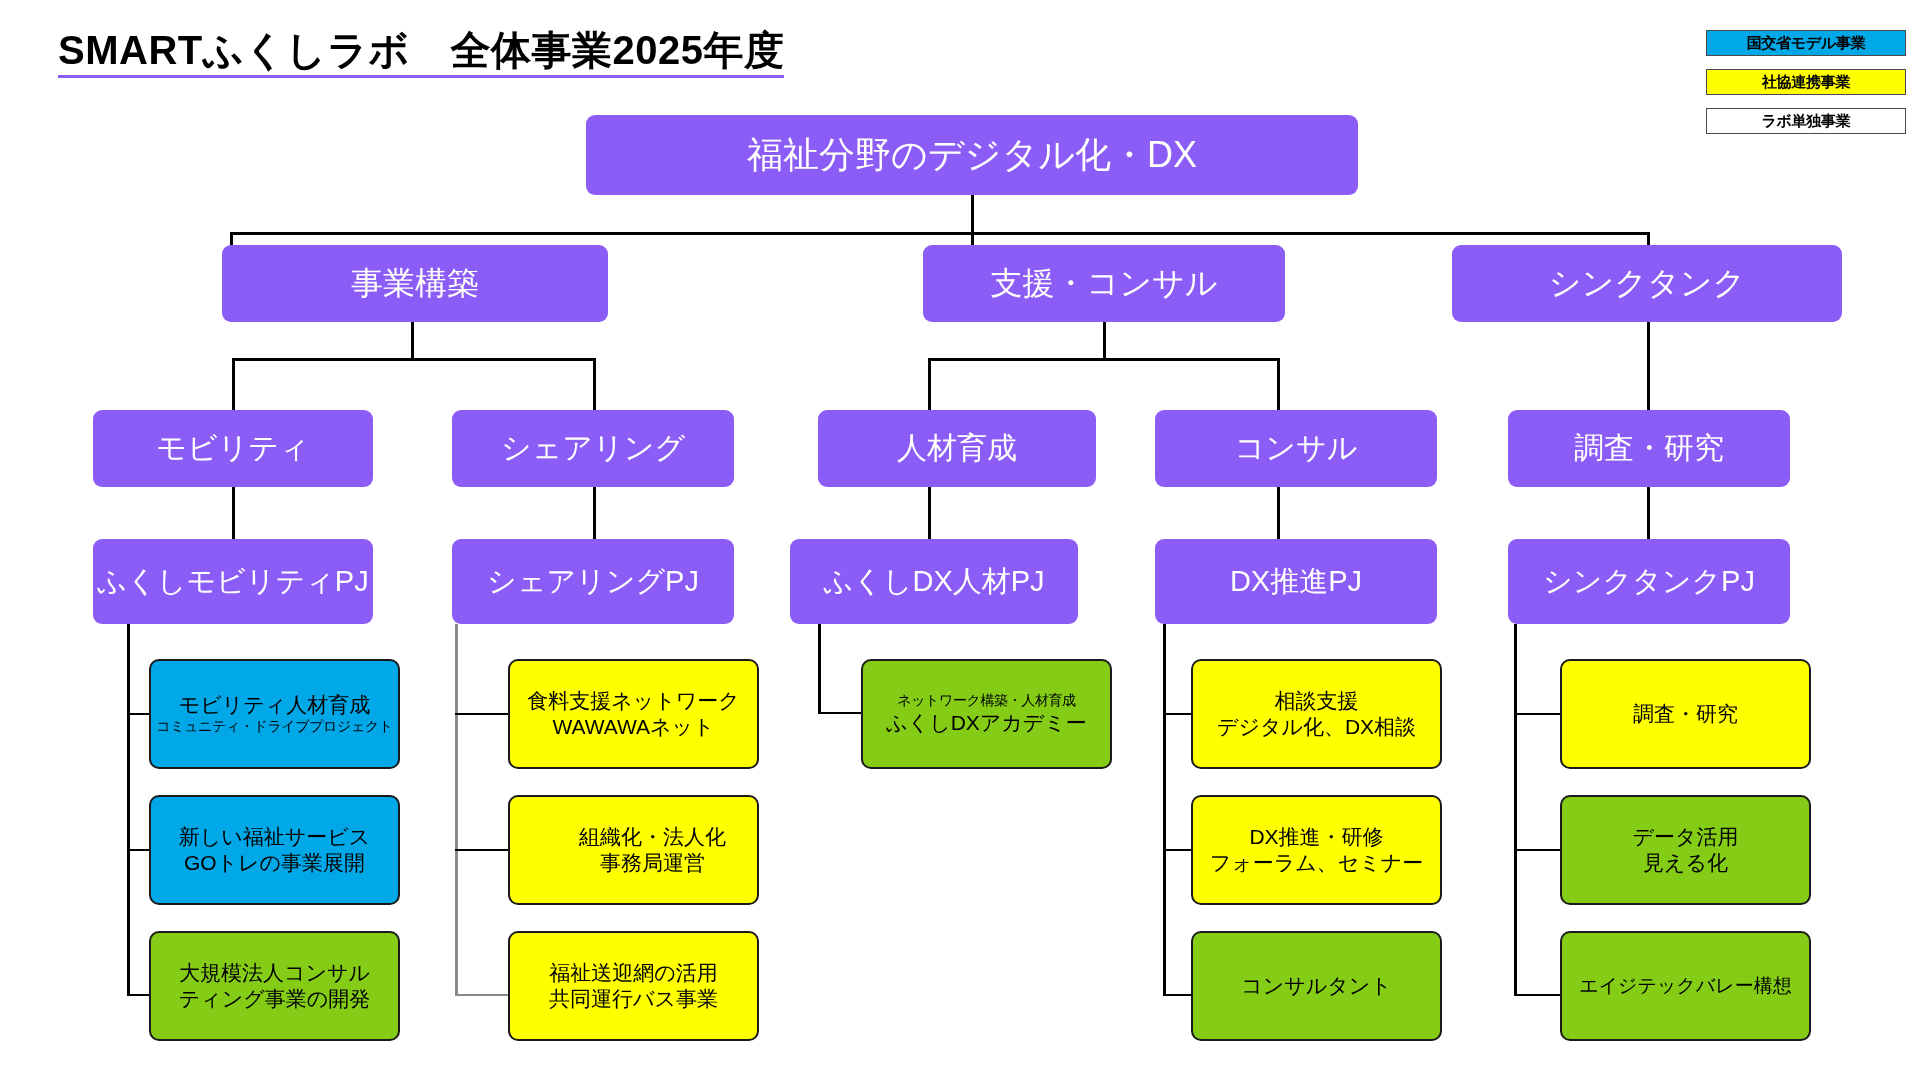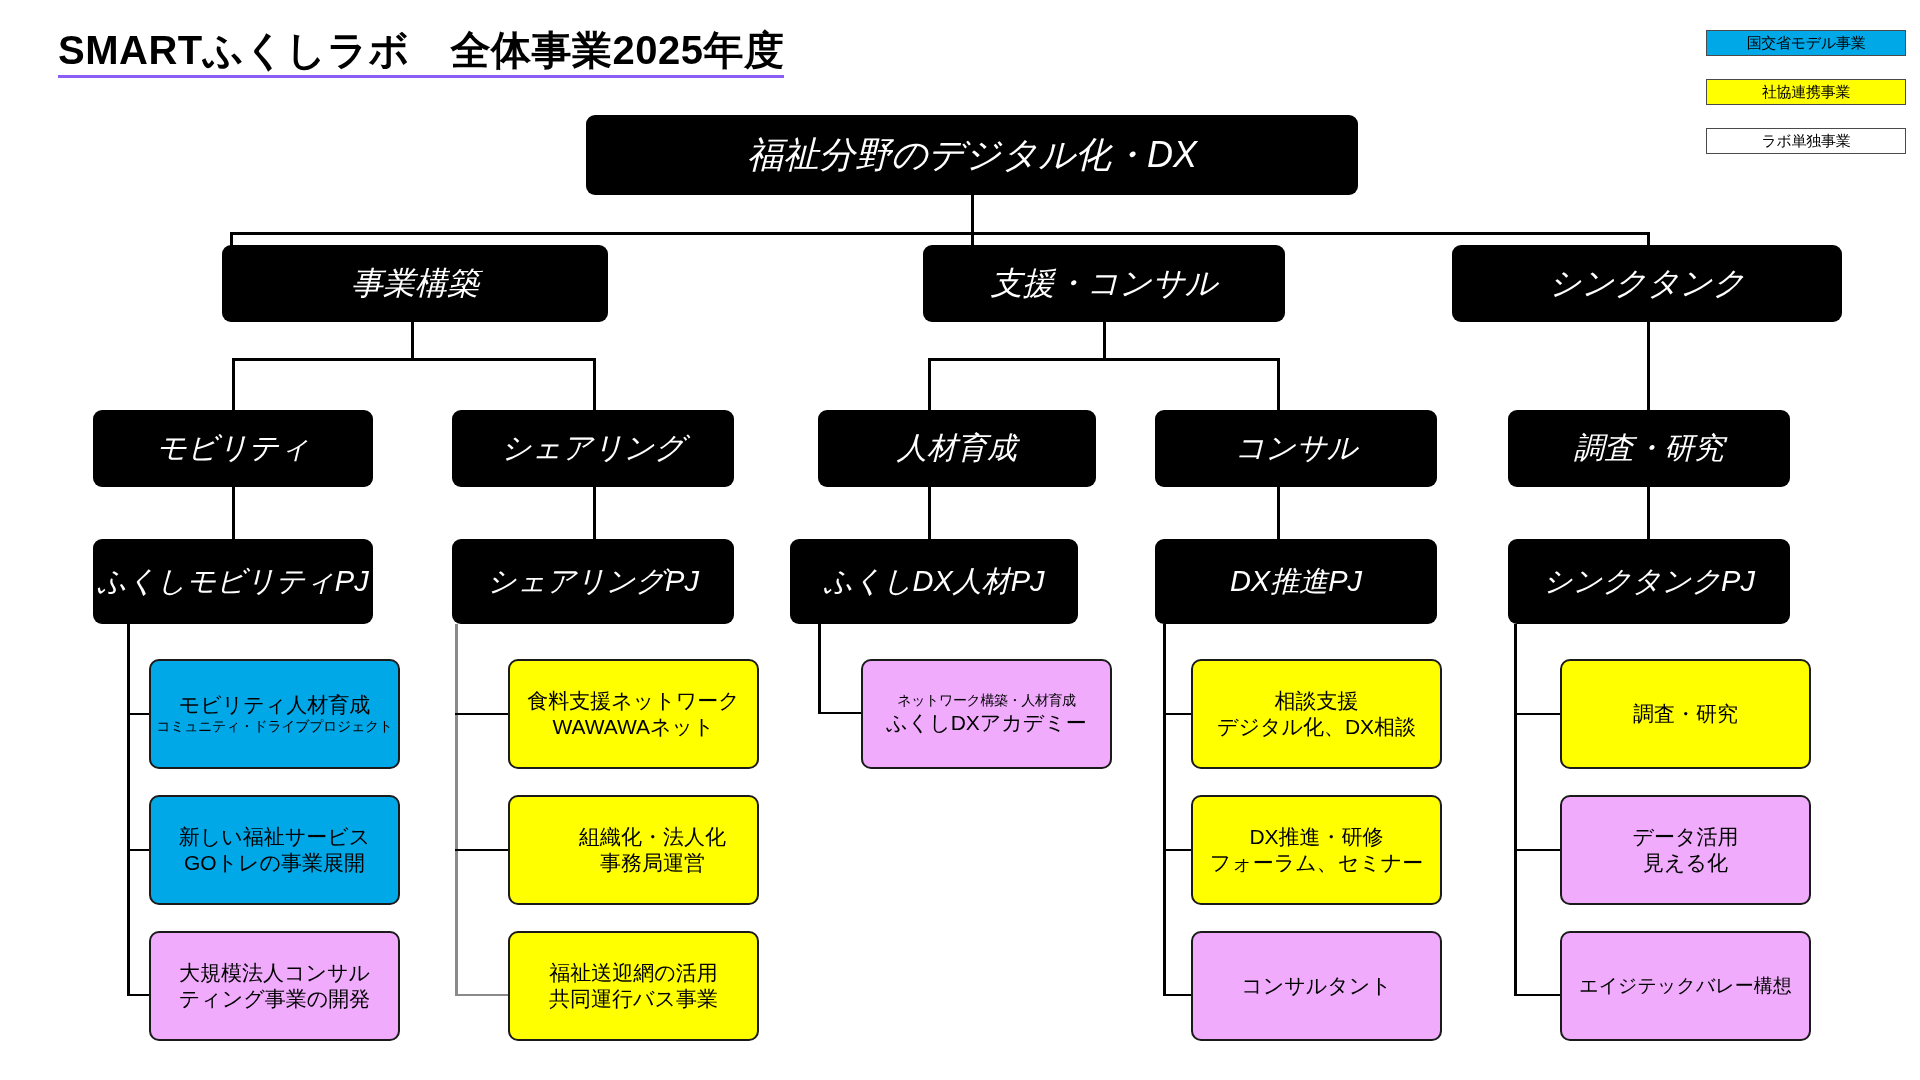--- a/index.html
+++ b/index.html
@@ -22,47 +22,46 @@
     white-space:nowrap;
     border-bottom:3px solid #8b5cf6;
     padding-bottom:3px;
     line-height:1.1;
   }
 
   
   .legend{position:absolute; right:14px; top:30px; width:200px;}
   .legend-item{
     height:26px;
-    margin-bottom:23px;
+    margin-bottom:13px;
     border:1px solid #4a4a4a;
     display:flex;align-items:center;justify-content:center;
     font-size:15px;
-    font-weight:400;
+    font-weight:700;
     box-sizing:border-box;
     letter-spacing:-0.3px;
   }
   .legend-item.blue{background:#00a8e8;}
   .legend-item.yellow{background:#ffff00;}
   .legend-item.white{background:#ffffff;}
 
   
   .ln{position:absolute;background:#000;}
   .ln.gray{background:#8a8a8a;}
 
   
   .node{
     position:absolute;
-    background:#000000;
+    background:#8b5cf6;
     color:#ffffff;
     border-radius:9px;
     display:flex;align-items:center;justify-content:center;
     text-align:center;
     box-sizing:border-box;
     white-space:nowrap;
-    font-style:italic;
   }
   .node.root{font-size:36px;}
   .node.lvl2{font-size:32px;}
   .node.lvl3{font-size:30px;}
   .node.lvl4{font-size:29px;}
 
   
   .leaf{
     position:absolute;
     border:2px solid #1a1a1a;
@@ -71,21 +70,21 @@
     display:flex;flex-direction:column;
     align-items:center;justify-content:center;
     text-align:center;
     background:#ffffff;
     color:#000;
     padding:2px 6px;
     line-height:1.24;
   }
   .leaf.blue{background:#00a8e8;}
   .leaf.yellow{background:#ffff00;}
-  .leaf.white{background:#f0abfc;}
+  .leaf.white{background:#84cc16;}
   .leaf .l1{font-size:21px;white-space:nowrap;}
   .leaf .l2{font-size:21px;white-space:nowrap;}
   .leaf .small{font-size:14px;white-space:nowrap;letter-spacing:-0.4px;}
   .leaf.sm .l1,.leaf.sm .l2{font-size:19px;}
 </style>
 </head>
 <body>
 
 <div id="stage">
 

